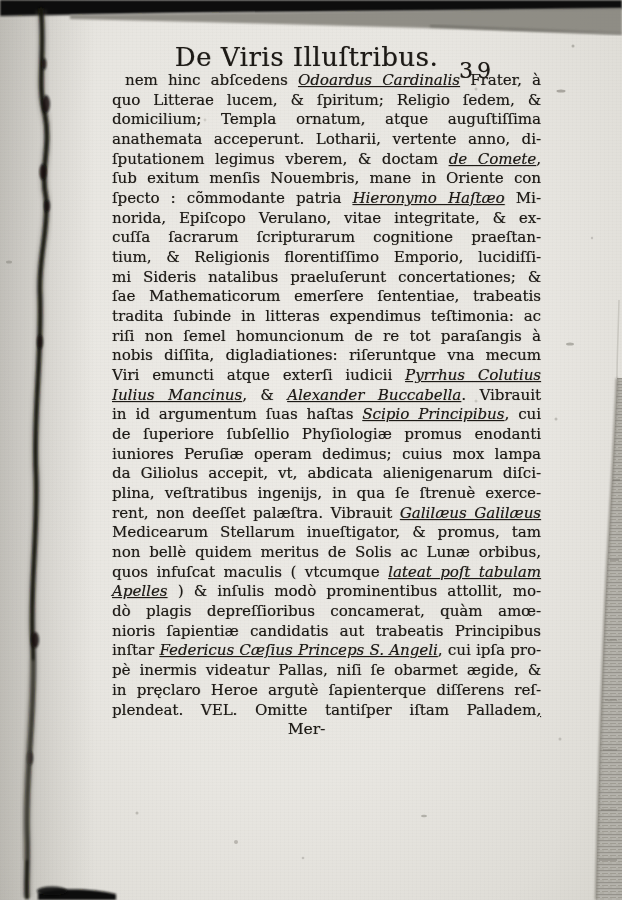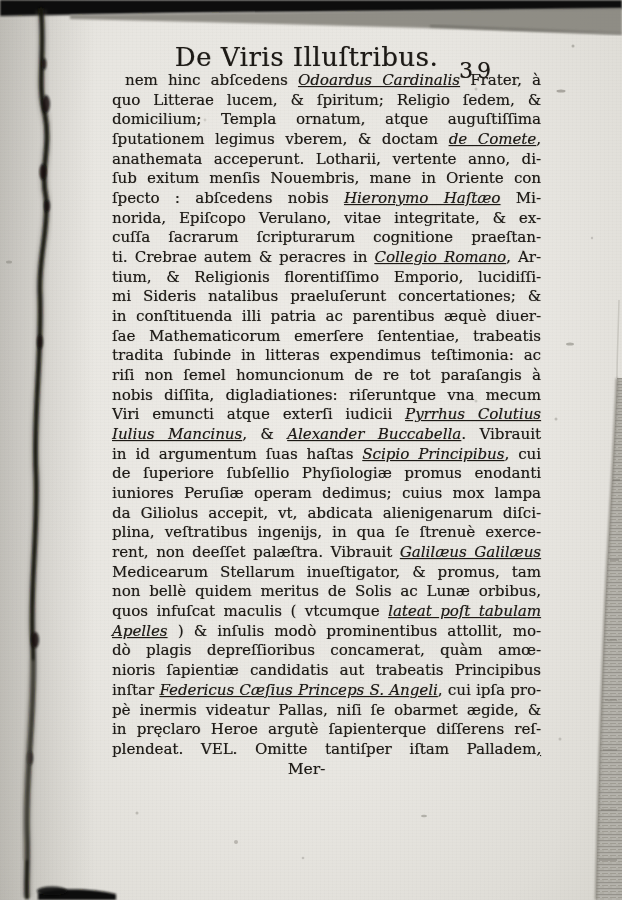--- a/index.html
+++ b/index.html
@@ -129,30 +129,28 @@
 
   <div class="content" style="--ink: #221f1b;">
     <div class="header-row">
       <div class="running-header">De Viris Illuſtribus.</div>
       <div class="page-number">39</div>
     </div>
     <div class="body-text">
         <div class="line"><span>nem hinc abſcedens </span><span class="it">Odoardus Cardinalis</span><span> Frater, à</span></div>
         <div class="line"><span>quo Litterae lucem, &amp; ſpiritum; Religio ſedem, &amp;</span></div>
         <div class="line"><span>domicilium; Templa ornatum, atque auguſtiſſima</span></div>
+        <div class="line"><span>anathemata acceperunt. Lotharii, vertente anno, di-</span></div>
         <div class="line"><span>ſputationem legimus vberem, &amp; doctam </span><span class="it">de Comete</span><span>,</span></div>
-        <div class="line"><span>anathemata acceperunt. Lotharii, vertente anno, di-</span></div>
         <div class="line"><span>ſub exitum menſis Nouembris, mane in Oriente con</span></div>
-        <div class="line"><span>ſpecto : abſcedens nobis </span><span class="it">Hieronymo Haſtæo</span><span> Mi-</span></div>
+        <div class="line"><span>ſpecto : cõmmodante patria </span><span class="it">Hieronymo Haſtæo</span><span> Mi-</span></div>
         <div class="line"><span>norida, Epiſcopo Verulano, vitae integritate, &amp; ex-</span></div>
         <div class="line"><span>cuſſa ſacrarum ſcripturarum cognitione praeſtan-</span></div>
-        <div class="line"><span>ti. Crebrae autem &amp; peracres in </span><span class="it">Collegio Romano</span><span>, Ar-</span></div>
         <div class="line"><span>tium, &amp; Religionis florentiſſimo Emporio, lucidiſſi-</span></div>
         <div class="line"><span>mi Sideris natalibus praeluſerunt concertationes; &amp;</span></div>
-        <div class="line"><span>in conſtituenda illi patria ac parentibus æquè diuer-</span></div>
         <div class="line"><span>ſae Mathematicorum emerſere ſententiae, trabeatis</span></div>
         <div class="line"><span>tradita ſubinde in litteras expendimus teſtimonia: ac</span></div>
         <div class="line"><span>riſi non ſemel homuncionum de re tot paraſangis à</span></div>
         <div class="line"><span>nobis diſſita, digladiationes: riſeruntque vna mecum</span></div>
         <div class="line"><span>Viri emuncti atque exterſi iudicii </span><span class="it">Pyrrhus Colutius</span></div>
         <div class="line"><span class="it">Iulius Mancinus</span><span>, &amp; </span><span class="it">Alexander Buccabella</span><span>. Vibrauit</span></div>
         <div class="line"><span>in id argumentum ſuas haſtas </span><span class="it">Scipio Principibus</span><span>, cui</span></div>
         <div class="line"><span>de ſuperiore ſubſellio Phyſiologiæ promus enodanti</span></div>
         <div class="line"><span>iuniores Peruſiæ operam dedimus; cuius mox lampa</span></div>
         <div class="line"><span>da Giliolus accepit, vt, abdicata alienigenarum diſci-</span></div>

